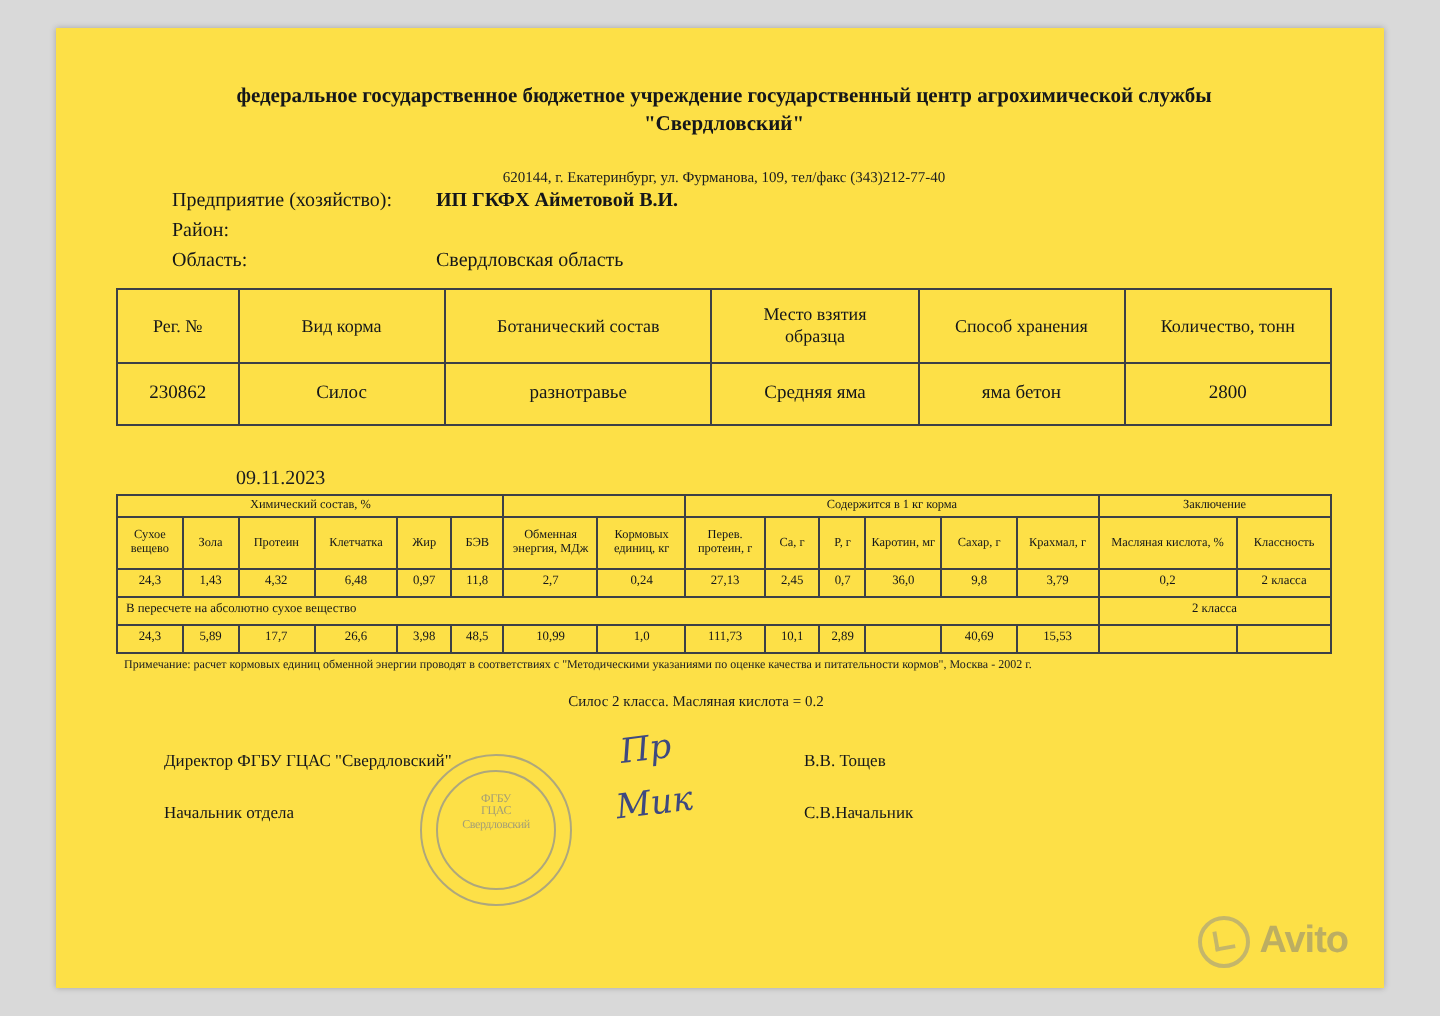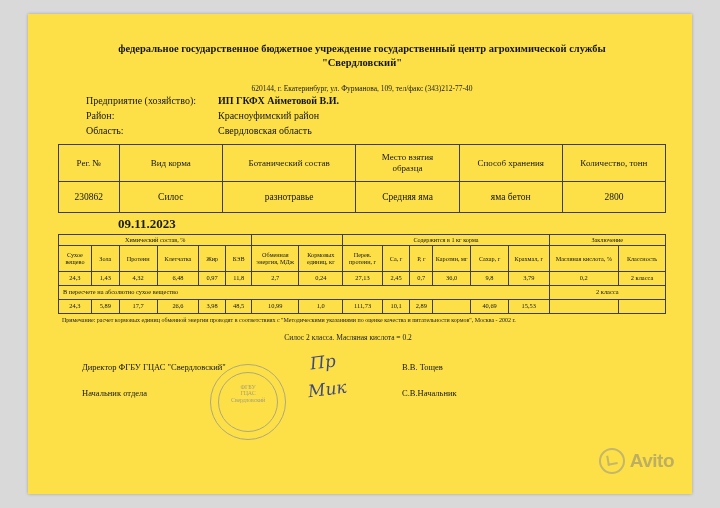--- a/index.html
+++ b/index.html
@@ -87,26 +87,25 @@
   .t-main th {
     font-weight: normal;
     height: 32px;
     line-height: 1.25;
   }
   .t-main td {
     height: 26px;
     font-size: 9.5px;
   }
   .date-line {
-    font-size: 13px;
+    font-size: 10px;
     color: #1a1c20;
     padding-left: 60px;
-    margin-top: 3px;
+    margin-top: 21px;
     margin-bottom: 2px;
-    font-weight: bold;
   }
   .t-chem {
     font-size: 6.2px;
   }
   .t-chem th, .t-chem td {
     border: 1px solid #3c4046;
     text-align: center;
     color: #14161a;
     padding: 1px 0;
     line-height: 1.2;
@@ -209,21 +208,21 @@
     line-height: 1.1;
     overflow: hidden;
   }
   .stamp-core span {
     display: block;
     letter-spacing: -0.2px;
   }
   .watermark {
     position: absolute;
     right: 18px;
-    bottom: 20px;
+    bottom: 10px;
     display: flex;
     align-items: center;
     opacity: 0.5;
   }
   .wm-circle {
     width: 22px;
     height: 22px;
     border: 2px solid #8d8d8d;
     border-radius: 50%;
     position: relative;
@@ -258,21 +257,20 @@
 
     <div class="address">620144, г. Екатеринбург, ул. Фурманова, 109, тел/факс (343)212-77-40</div>
 
     <div class="meta">
       <div class="meta-row">
         <div class="meta-label">Предприятие (хозяйство):</div>
         <div class="meta-value bold">ИП ГКФХ Айметовой В.И.</div>
       </div>
       <div class="meta-row">
         <div class="meta-label">Район:</div>
-        <div class="meta-value">Красноуфимский район</div>
       </div>
       <div class="meta-row">
         <div class="meta-label">Область:</div>
         <div class="meta-value">Свердловская область</div>
       </div>
     </div>
 
 
     <table class="t-main">
       <colgroup>

